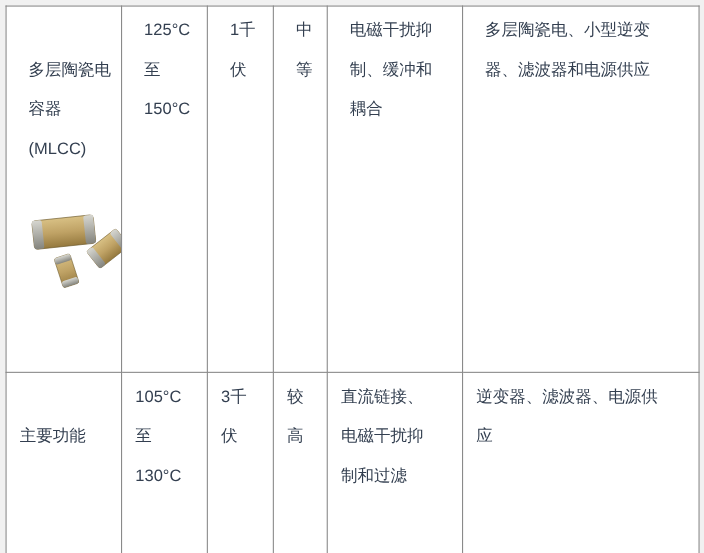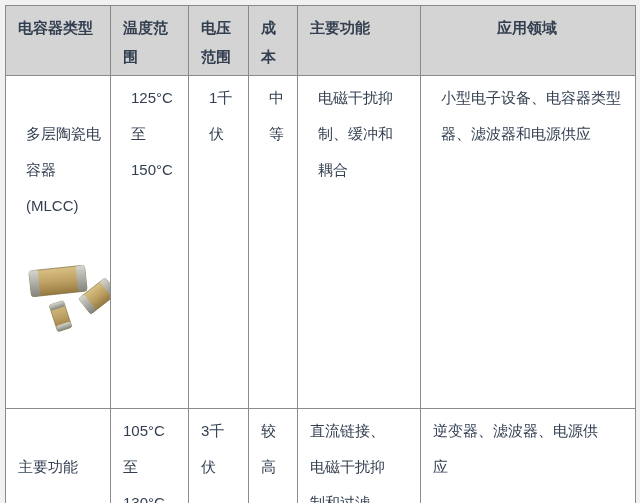--- a/index.html
+++ b/index.html
@@ -57,31 +57,20 @@
   <table class="cap-table">
     <colgroup>
       <col class="c1">
         <col class="c2">
         <col class="c3">
         <col class="c4">
         <col class="c5">
         <col class="c6">
     </colgroup>
     <tbody>
-        <tr>
-      <th>电容器类型</th>
-      <th>温度范
-围</th>
-      <th>电压
-范围</th>
-      <th>成
-本</th>
-      <th>主要功能</th>
-      <th class="center">应用领域</th>
-    </tr>
 
     <tr class="r1">
       <td class="type-cell">
         <span>多层陶瓷电
 容器
  (MLCC)</span>
         <span class="img-wrap">
           <svg width="92" height="70" viewBox="0 0 92 70" aria-hidden="true">
             <defs>
               <linearGradient id="tanG" x1="0" y1="0" x2="0" y2="1">
@@ -115,21 +104,21 @@
       <td>125°C
 至
 150°C</td>
       <td>1千
 伏</td>
       <td>中
 等</td>
       <td>电磁干扰抑
 制、缓冲和
 耦合</td>
-      <td>小型电子设备、电容器类型
+      <td>多层陶瓷电、小型逆变
 器、滤波器和电源供应</td>
     </tr>
 
     <tr class="r2">
       <td class="type-cell">
         <span>主要功能</span>
         <span class="img-wrap">
           
         </span>
       </td>

